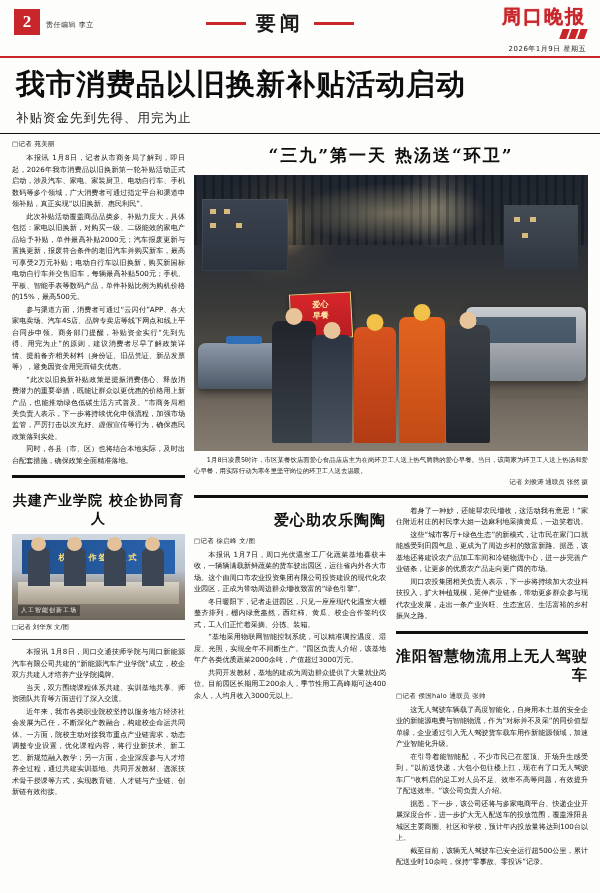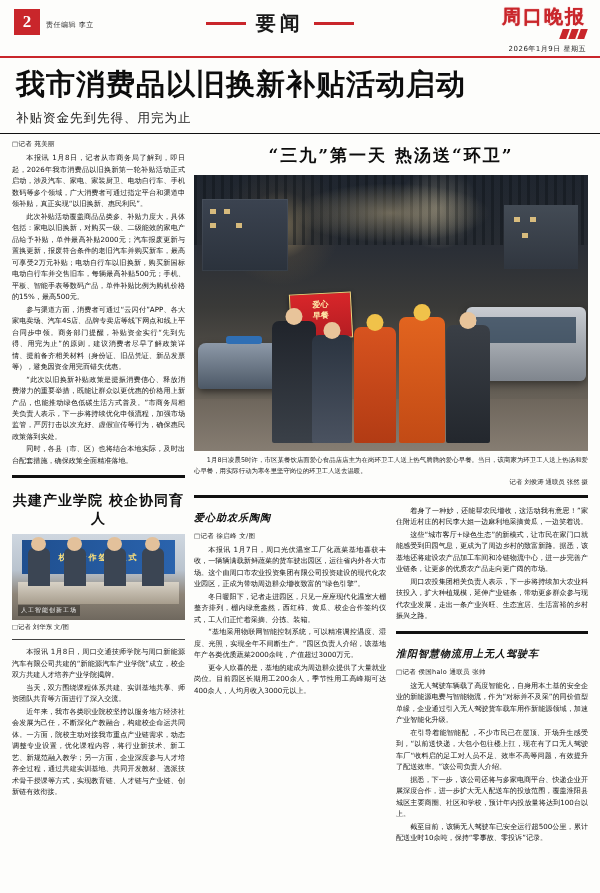--- a/index.html
+++ b/index.html
@@ -153,27 +153,26 @@
   }
   .rule-double {
     border-top: 2px solid #111;
     border-bottom: 1px solid #111;
     height: 3px;
     margin: 8px 0 7px 0;
   }
 
   .sub-title {
     font-family: "DejaVu Serif", "Liberation Serif", serif;
-    font-size: 10px;
+    font-size: 15px;
     font-weight: bold;
     color: #101010;
-    text-align: left;
+    text-align: right;
     letter-spacing: 1px;
     margin: 6px 0 7px 0;
-    font-style: italic;
   }
   .sub-title-lg {
     font-family: "DejaVu Serif", "Liberation Serif", serif;
     font-size: 17px;
     font-weight: bold;
     color: #0d0d0d;
     text-align: center;
     letter-spacing: 2px;
     margin: 4px 0 8px 0;
   }
@@ -459,21 +458,21 @@
       <div class="rule-double"></div>
 
       <div style="display:flex; gap:10px;">
 
         <div class="col col-mid">
           <div class="sub-title">爱心助农乐陶陶</div>
           <div class="byline">□记者 徐启峰 文/图</div>
           <p class="para">本报讯 1月7日，周口光伏温室工厂化蔬菜基地喜获丰收，一辆辆满载新鲜蔬菜的货车驶出园区，运往省内外各大市场。这个由周口市农业投资集团有限公司投资建设的现代化农业园区，正成为带动周边群众增收致富的“绿色引擎”。</p>
           <p class="para">冬日暖阳下，记者走进园区，只见一座座现代化温室大棚整齐排列，棚内绿意盎然，西红柿、黄瓜、校企合作签约仪式，工人们正忙着采摘、分拣、装箱。</p>
           <p class="para">“基地采用物联网智能控制系统，可以精准调控温度、湿度、光照，实现全年不间断生产。”园区负责人介绍，该基地年产各类优质蔬菜2000余吨，产值超过3000万元。</p>
-          <p class="para">更令人欣喜的是，基地的建成为周边群众提供了大量就业岗位。目前园区长期用工200余人，季节性用工高峰期可达400余人，人均月收入3000元以上。</p>
+          <p class="para">共同开发教材，基地的建成为周边群众提供了大量就业岗位。目前园区长期用工200余人，季节性用工高峰期可达400余人，人均月收入3000元以上。</p>
         </div>
 
         <div class="col col-right">
           <p class="para">着身了一种妙，还能帮农民增收，这活动我有意思！”家住附近村庄的村民李大姐一边麻利地采摘黄瓜，一边笑着说。</p>
           <p class="para">这些“城市客厅+绿色生态”的新模式，让市民在家门口就能感受到田园气息，更成为了周边乡村的致富新路。据悉，该基地还将建设农产品加工车间和冷链物流中心，进一步完善产业链条，让更多的优质农产品走向更广阔的市场。</p>
           <p class="para">周口农投集团相关负责人表示，下一步将持续加大农业科技投入，扩大种植规模，延伸产业链条，带动更多群众参与现代农业发展，走出一条产业兴旺、生态宜居、生活富裕的乡村振兴之路。</p>
 
           <div class="rule-double"></div>
 
           <div class="sub-title">淮阳智慧物流用上无人驾驶车</div>

